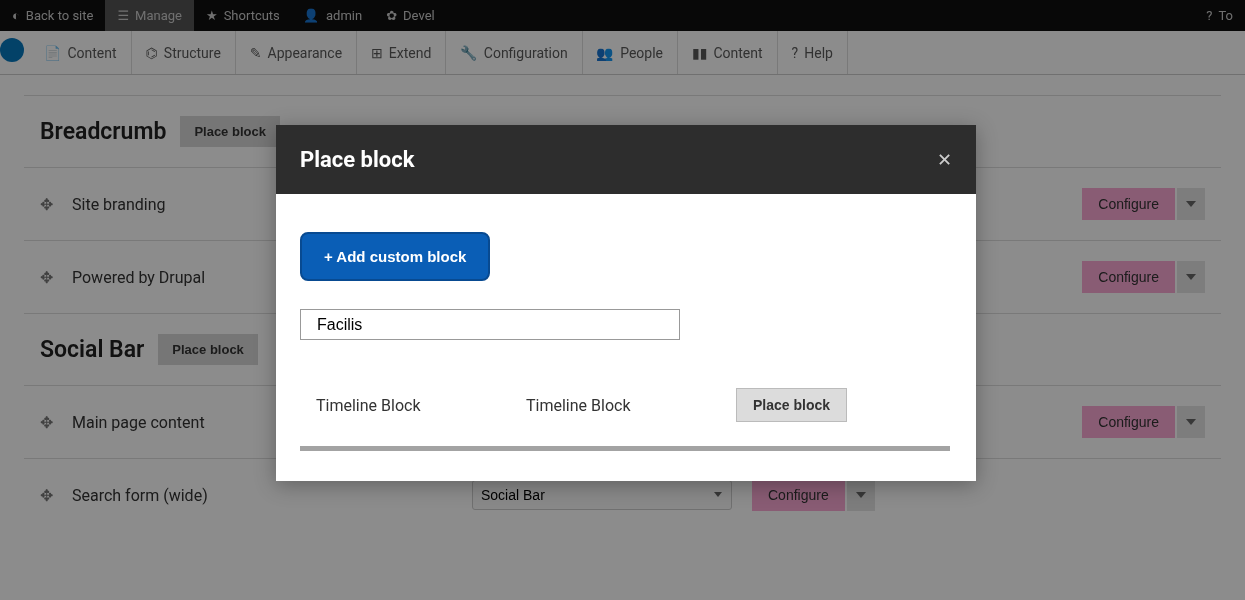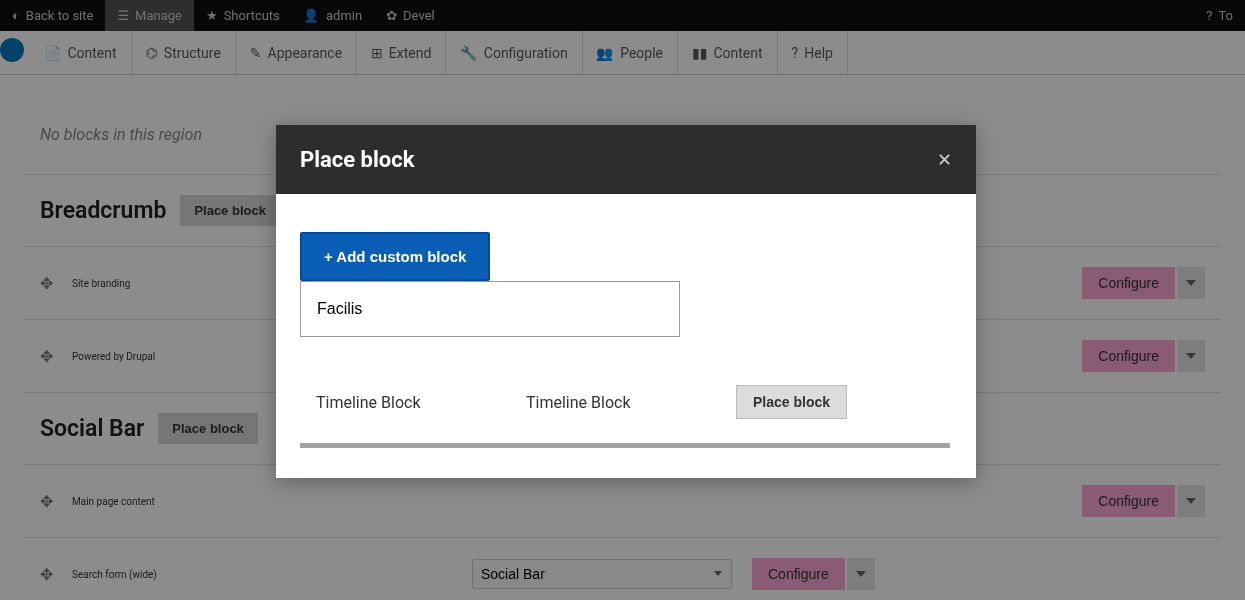--- a/index.html
+++ b/index.html
@@ -15,38 +15,38 @@
 .menubar-item { display: flex; align-items: center; padding: 0 14px; height: 100%; color: #5a5a5a; font-size: 14px; cursor: pointer; gap: 6px; border-right: 1px solid #ddd; }
 
 .page-bg { padding: 20px 24px; background: #fff; }
 .region-empty { color: #888; font-style: italic; font-size: 16px; padding: 30px 16px; }
 .region-header { display: flex; align-items: center; gap: 14px; padding: 20px 16px; border-top: 1px solid #ddd; }
 .region-title { font-weight: 600; font-size: 23px; color: #222; }
 .place-block-btn { background: #d8d8d8; border: none; padding: 8px 14px; font-size: 13px; font-weight: 600; color: #333; cursor: pointer; }
 
 .block-row { display: flex; align-items: center; padding: 20px 16px; border-top: 1px solid #ddd; }
 .drag-handle { width: 18px; height: 18px; margin-right: 14px; color: #777; }
-.block-name { flex: 0 0 400px; font-size: 10px; color: #333; }
+.block-name { flex: 0 0 400px; font-size: 16px; color: #333; }
 .block-cat { flex: 0 0 200px; font-size: 16px; color: #333; }
 .region-select { width: 260px; height: 30px; border: 1px solid #ccc; border-radius: 3px; padding: 0 8px; font-size: 14px; background: #fafafa; appearance: none; }
 .select-wrap { position: relative; margin-right: 20px; }
 .select-wrap::after { content: ''; position: absolute; right: 10px; top: 12px; border-left: 4px solid transparent; border-right: 4px solid transparent; border-top: 5px solid #666; }
 .config-btn { background: #f9a8d4; border: none; padding: 8px 16px; font-size: 14px; color: #333; cursor: pointer; }
 .config-caret { background: #e3e3e3; border: none; width: 28px; height: 32px; margin-left: 2px; cursor: pointer; position: relative; }
 .config-caret::after { content: ''; position: absolute; left: 9px; top: 13px; border-left: 5px solid transparent; border-right: 5px solid transparent; border-top: 6px solid #666; }
 .config-group { margin-left: auto; display: flex; }
 
 .overlay { position: absolute; inset: 0; background: rgba(0,0,0,0.45); }
 .dialog { position: absolute; left: 276px; top: 125px; width: 700px; background: #fff; box-shadow: 0 4px 20px rgba(0,0,0,0.3); }
 .dialog-header { background: #2d2d2d; color: #fff; padding: 22px 24px; display: flex; align-items: center; justify-content: space-between; }
 .dialog-title { font-size: 22px; font-weight: 700; }
 .dialog-close { color: #ccc; font-size: 18px; cursor: pointer; background: none; border: none; }
 .dialog-body { padding: 38px 24px 30px; }
-.add-custom-btn { background: #0a5eb6; color: #fff; border: 2px solid #084a91; padding: 14px 22px; font-size: 15px; font-weight: 600; cursor: pointer; border-radius: 2px; }
-.filter-input { width: 380px; height: 56px; border: 1px solid #999; padding: 0 16px; font-size: 16px; display: block; }
+.add-custom-btn { background: #0a5eb6; color: #fff; border: 2px solid #084a91; padding: 14px 22px; font-size: 15px; font-weight: 600; cursor: pointer; border-radius: 8px; }
+.filter-input { width: 380px; height: 31px; border: 1px solid #999; padding: 0 16px; font-size: 16px; margin-top: 28px; display: block; }
 .block-table { width: 650px; margin-top: 24px; }
 .block-table-head { display: flex; background: #ececec; padding: 16px; font-weight: 600; font-size: 16px; color: #222; }
 .block-table-row { display: flex; padding: 24px 16px; border-bottom: 5px solid #a3a3a3; align-items: center; font-size: 16px; color: #333; margin-top: 18px; }
 .col-block { flex: 0 0 210px; }
 .col-cat { flex: 0 0 210px; }
 .col-ops { flex: 1; }
 .table-place-btn { background: #dcdcdc; border: 1px solid #bbb; padding: 8px 16px; font-size: 14px; font-weight: 600; color: #333; cursor: pointer; }
 
 .icon { display: inline-block; }
 </style>
@@ -112,21 +112,20 @@
       <span class="icon">▮▮</span>
       <span>Content</span>
     </div>
   <div class="menubar-item">
       <span class="icon">?</span>
       <span>Help</span>
     </div>
 </div>
 
 <div class="page-bg">
-  <div class="region-empty">No blocks in this region</div>
 
   <div class="region-header">
     <span class="region-title">Breadcrumb</span>
     <button class="place-block-btn">Place block</button>
   </div>
 
   <div class="block-row">
     <span class="drag-handle">✥</span>
     <span class="block-name">Site branding</span>
     <div class="config-group">

